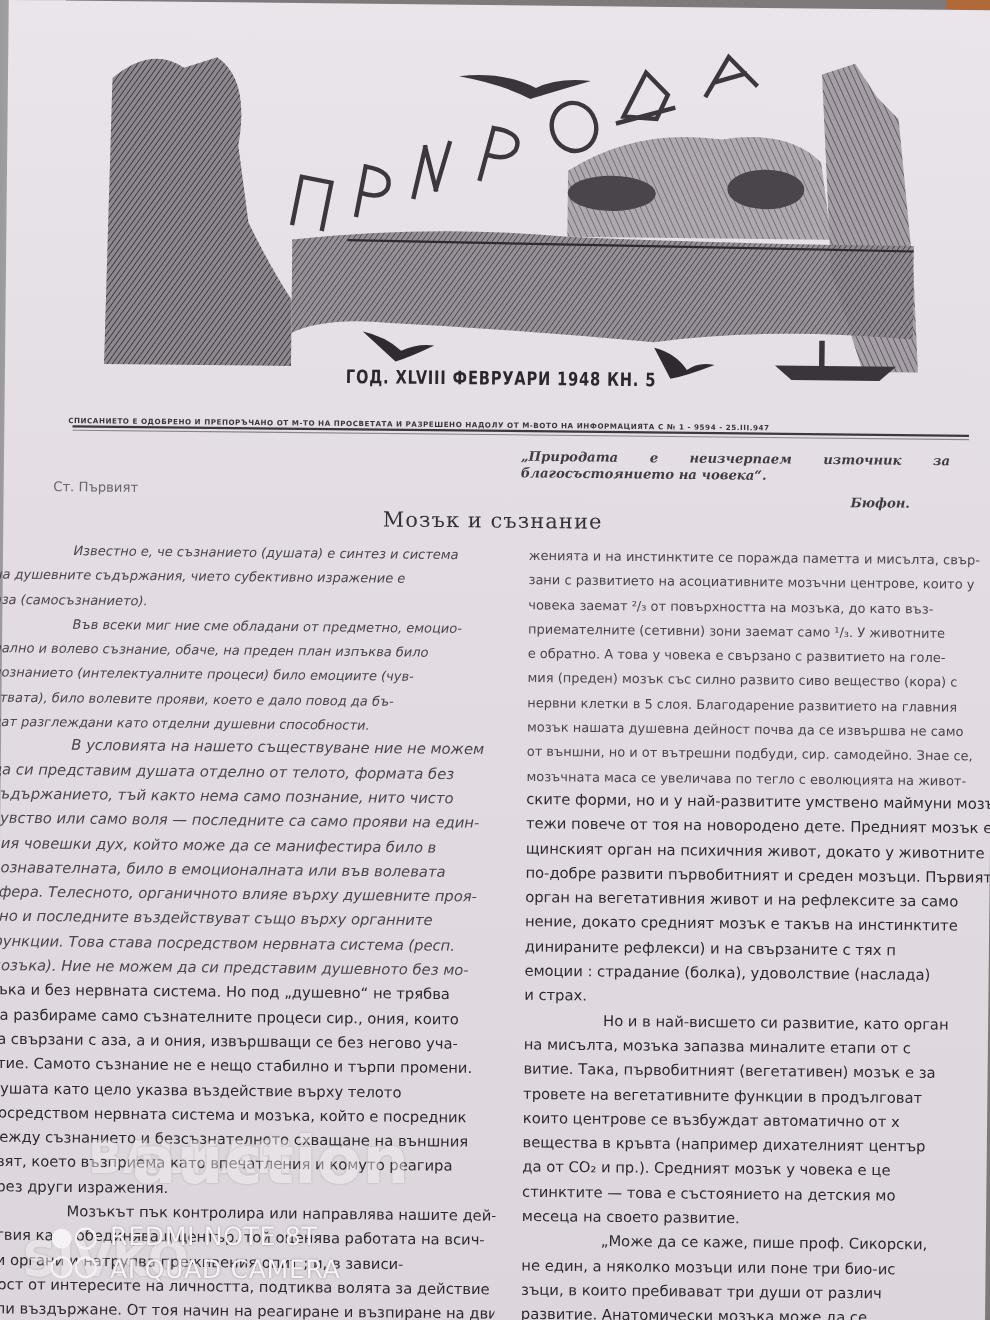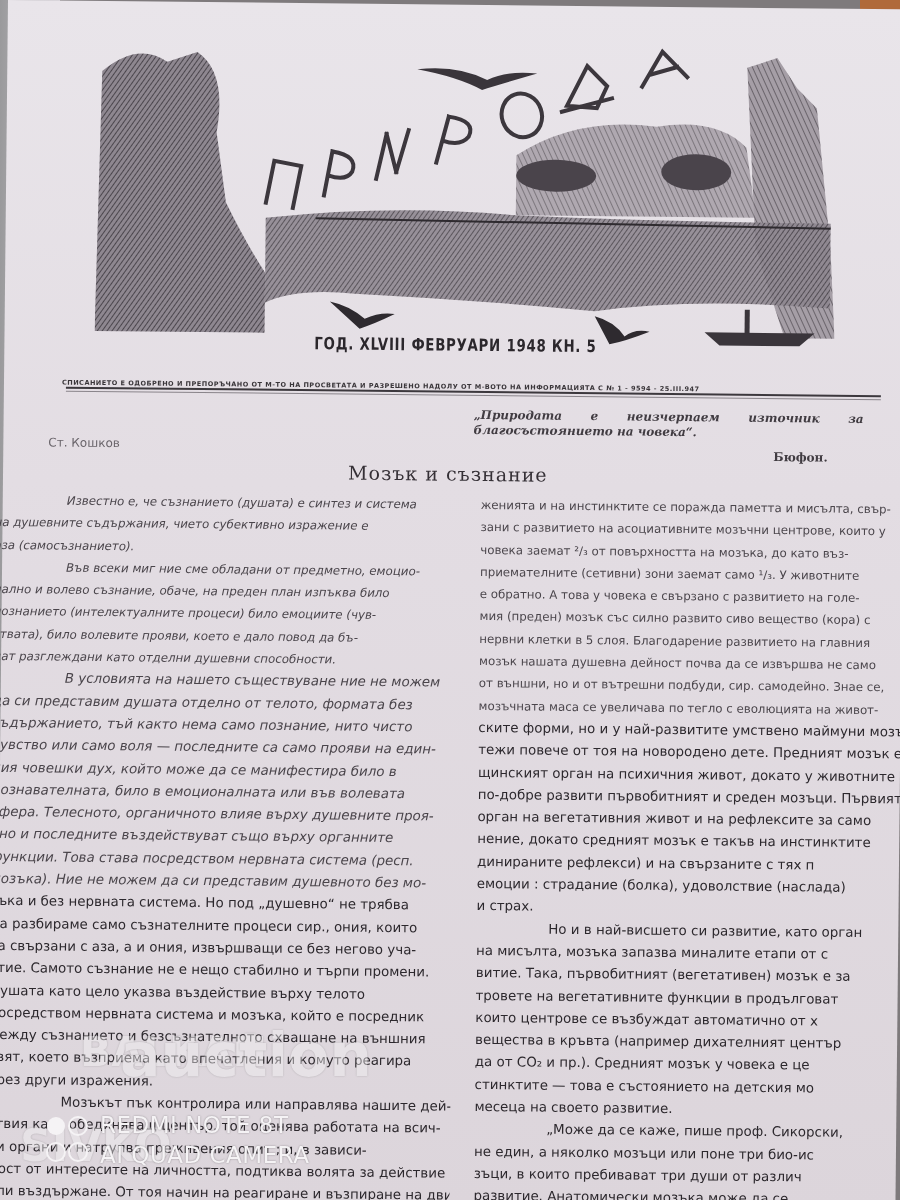--- a/index.html
+++ b/index.html
@@ -9,21 +9,21 @@
   .page{position:absolute;left:8px;top:0;width:900px;height:1200px;
     background:linear-gradient(180deg,#e9e5ea 0%,#e3dde3 40%,#dcd5db 100%);
     transform:rotate(0.6deg);transform-origin:0 0;color:#2a262b;}
   .masthead{position:absolute;left:80px;top:30px;width:760px;height:320px;}
   .engraving{position:absolute;left:10px;top:10px;width:740px;height:300px;}
   .issue-line{position:absolute;left:230px;top:300px;font-family:"DejaVu Sans",sans-serif;font-weight:bold;font-size:17px;letter-spacing:1px;color:#2b272c;transform:scaleX(0.78);transform-origin:left;white-space:nowrap;}
   .approval-line{position:absolute;left:58px;top:378px;width:820px;font-size:6.5px;font-weight:bold;color:#3a363a;white-space:nowrap;letter-spacing:0.5px;text-transform:uppercase;overflow:hidden;}
   .rule{position:absolute;left:62px;top:386px;width:815px;height:2px;background:#3c383d;}
   .rule2{position:absolute;left:62px;top:390px;width:815px;height:1px;background:#8a858b;}
   .epigraph{position:absolute;left:470px;top:403px;width:390px;font-family:"DejaVu Serif",serif;font-style:italic;font-weight:bold;font-size:12px;line-height:15px;color:#413c42;text-align:justify;}
-  .epigraph-author{position:absolute;left:770px;top:442px;font-family:"DejaVu Serif",serif;font-weight:bold;font-size:12px;color:#413c42;}
+  .epigraph-author{position:absolute;left:770px;top:442px;font-family:"DejaVu Serif",serif;font-weight:bold;font-size:12px;color:#413c42;font-style:italic;}
   .author{position:absolute;left:45px;top:435px;font-size:12px;color:#6a656b;}
   .article-title{position:absolute;left:345px;top:458px;font-family:"DejaVu Serif",serif;font-size:19px;color:#353036;letter-spacing:1px;}
   .col{position:absolute;font-size:13.4px;line-height:22.3px;color:#2c282d;text-align:justify;white-space:nowrap;}
   .col .ln{display:block;height:22.3px;overflow:hidden;}
   .col-left{left:-8px;top:489px;width:462px;}
   .col-right{left:478px;top:489px;width:430px;}
   .col .it{font-style:italic;color:#4a454b;}
   .col .sm{font-size:11.8px;color:#4a454b;}
   .indent{padding-left:72px;}
   .watermark{position:absolute;left:20px;top:1000px;width:300px;height:180px;opacity:0.45;}
@@ -86,21 +86,21 @@
     <div class="issue-line">ГОД. XLVIII   ФЕВРУАРИ 1948   КН. 5</div>
   </div>
 
   <div class="approval-line">Списанието е одобрено и препоръчано от М-то на Просветата и разрешено надолу от М-вото на Информацията с № 1 - 9594 - 25.III.947</div>
   <div class="rule"></div>
   <div class="rule2"></div>
 
   <div class="epigraph">„Природата е неизчерпаем източник за благосъстоянието на човека“.</div>
   <div class="epigraph-author">Бюфон.</div>
 
-  <div class="author">Ст. Кошков</div>
+  <div class="author">Ст. Първият</div>
   <div class="article-title">Мозък и съзнание</div>
 
   <div class="col col-left" id="col-left">
       <span class="ln it sm indent">Известно е, че съзнанието (душата) е синтез и система</span>
       <span class="ln it sm">на душевните съдържания, чието субективно изражение е</span>
       <span class="ln it sm">аза (самосъзнанието).</span>
       <span class="ln it sm indent">Във всеки миг ние сме обладани от предметно, емоцио-</span>
       <span class="ln it sm">нално и волево съзнание, обаче, на преден план изпъква било</span>
       <span class="ln it sm">познанието (интелектуалните процеси) било емоциите (чув-</span>
       <span class="ln it sm">ствата), било волевите прояви, което е дало повод да бъ-</span>

